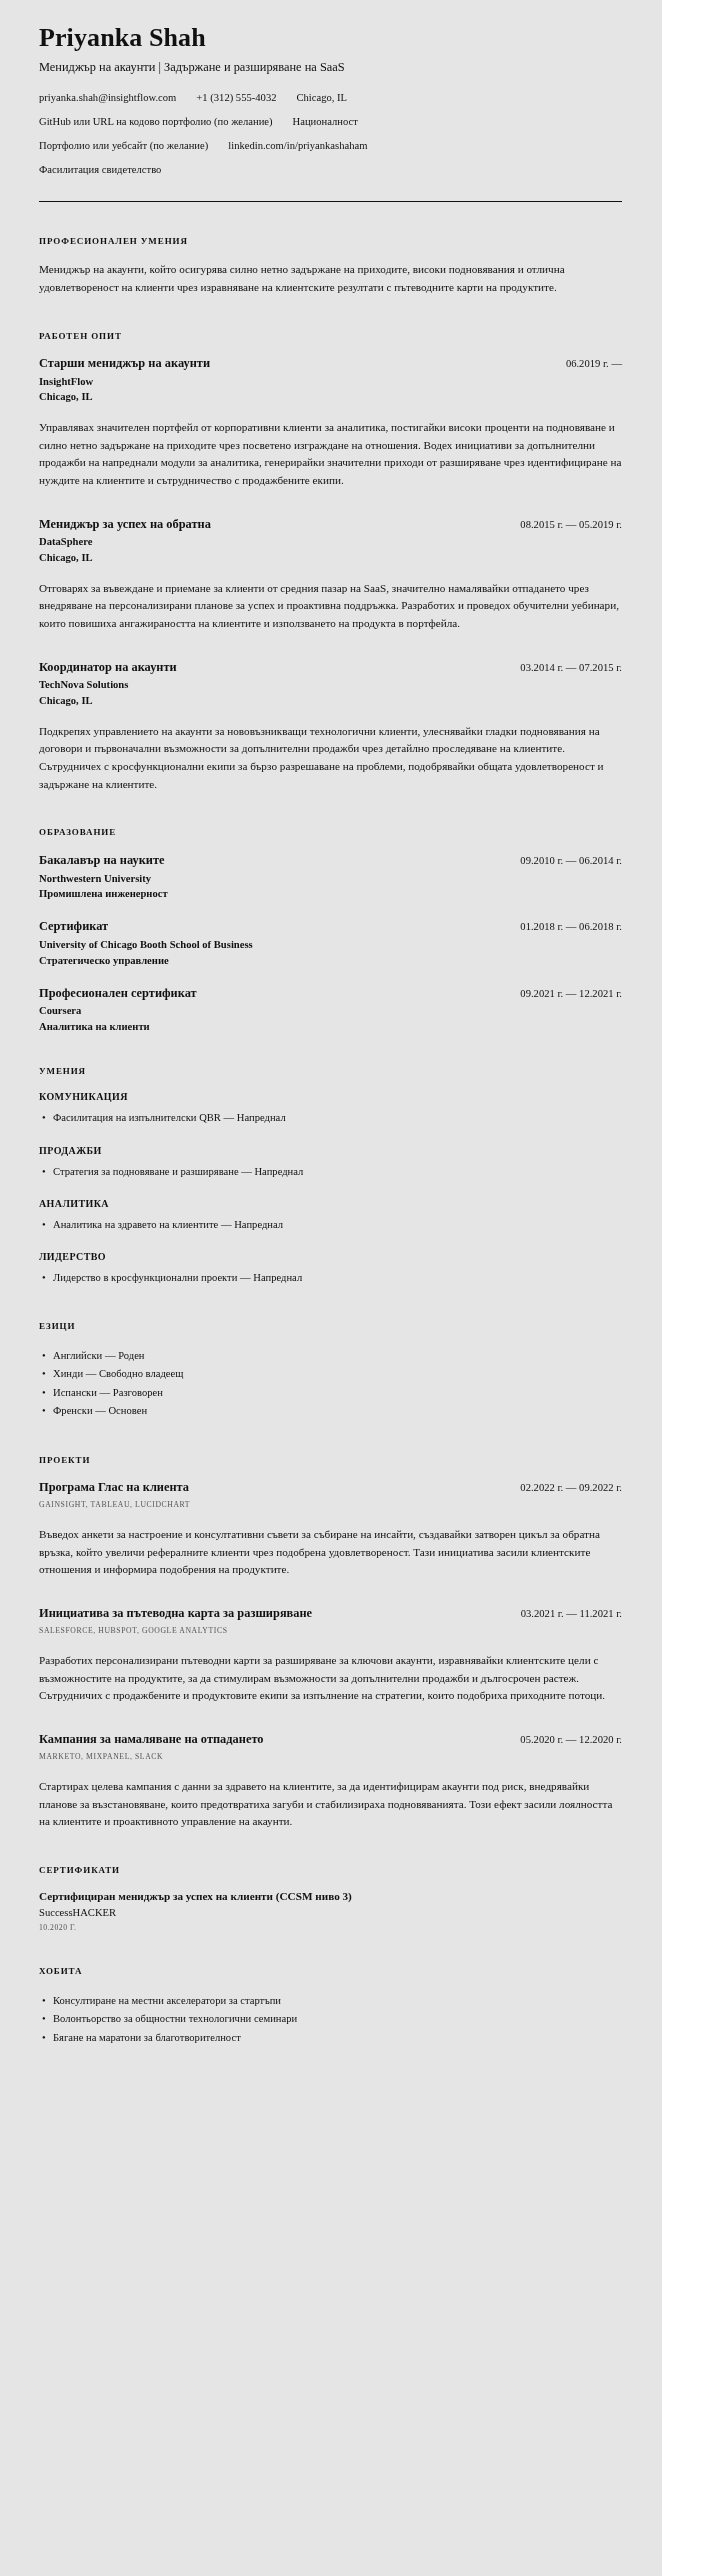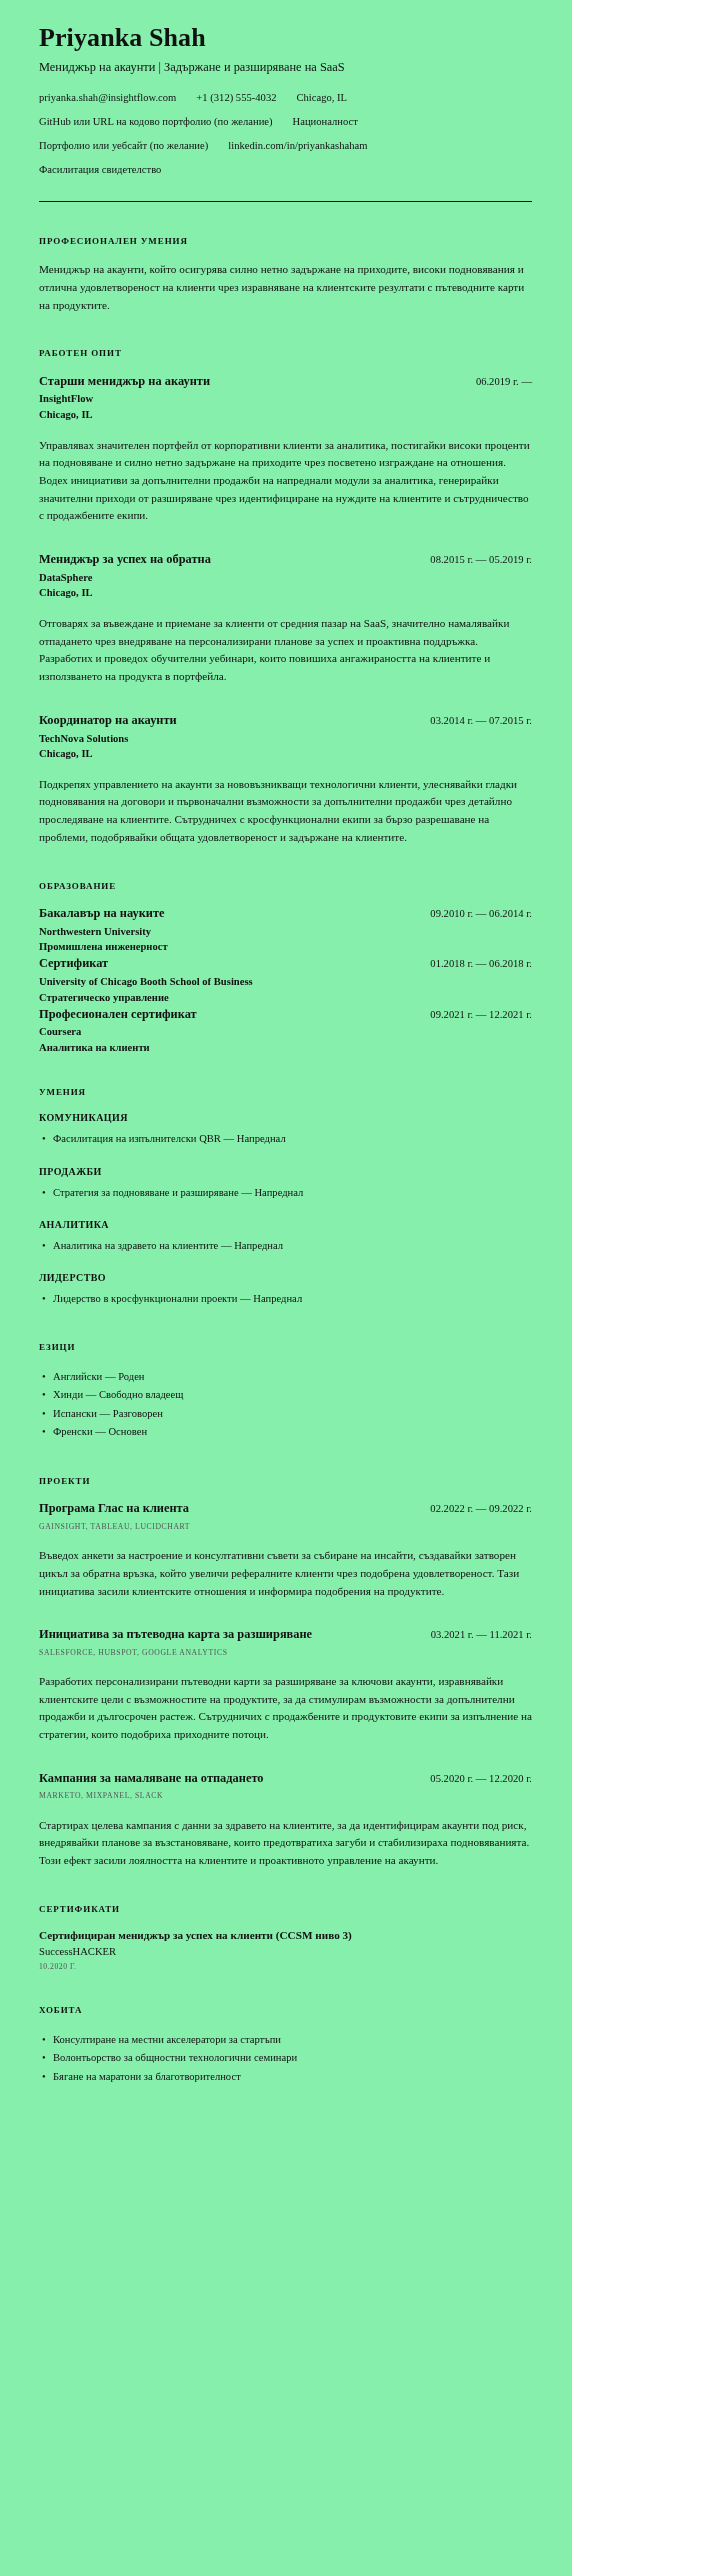--- a/index.html
+++ b/index.html
@@ -3,25 +3,25 @@
 <meta charset="utf-8">
 <style>
   html, body {
     margin: 0;
     padding: 0;
     background: #ffffff;
     color: #111111;
     font-family: "Liberation Serif", "DejaVu Serif", serif;
   }
   .page {
-    width: 572px;
+    width: 662px;
     min-height: 2576px;
     box-sizing: border-box;
     padding: 22.5px 40px 47px 39px;
-    background: #86efac;
+    background: #e5e5e5;
   }
   
   .name {
     font-size: 26px;
     font-weight: 700;
     margin: 0 0 7px 0;
     letter-spacing: 0.1px;
   }
   .subtitle {
     font-size: 12.4px;
@@ -79,21 +79,21 @@
     font-weight: bold;
   }
   .entry-desc { margin-top: 16.6px; }
   .tools-line {
     font-size: 7.7px;
     letter-spacing: 0.6px;
     color: #555555;
     margin-top: 5.3px;
   }
   
-  .edu { margin-top: 4px; }
+  .edu { margin-top: 20px; }
   .edu:first-of-type { margin-top: 0; }
   
   .skill-group { margin-top: 16.6px; }
   .skill-group:first-of-type { margin-top: 0; }
   .skill-name {
     font-size: 10px;
     font-weight: 700;
     letter-spacing: 0.4px;
     margin: 0 0 7px 0;
   }

